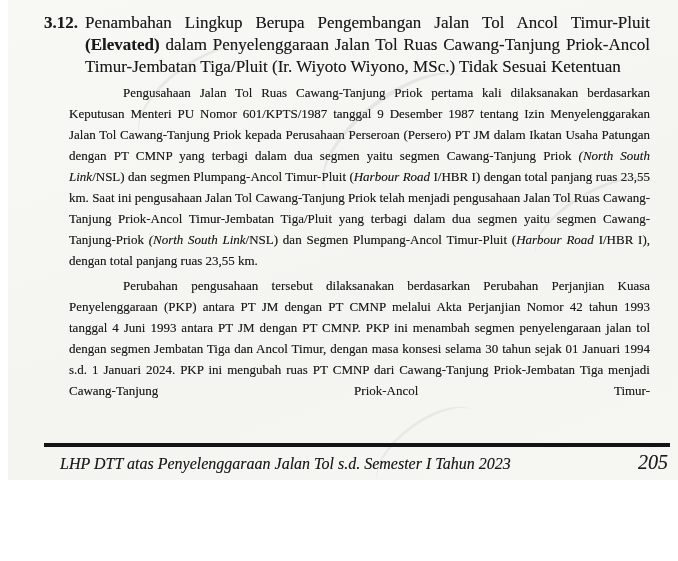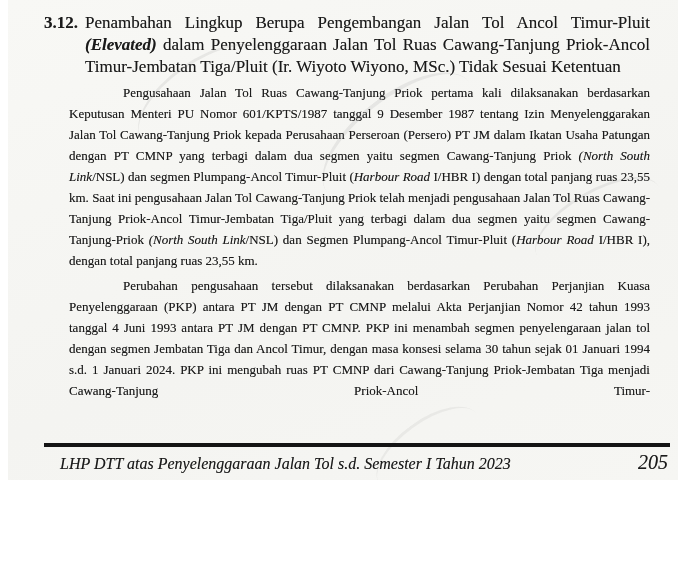--- a/index.html
+++ b/index.html
@@ -54,21 +54,21 @@
     line-height: 21px;
     text-align: justify;
   }
   .para { margin: 0; text-indent: 54px; }
   .para + .para { margin-top: 4px; }
   .para.force-last-justify { text-align-last: justify; }
 
   .seg-normal      { font-style: normal;  font-weight: normal; }
   .seg-italic      { font-style: italic; }
   .seg-bold        { font-weight: normal; }
-  .seg-bold-italic { font-weight: bold; font-style: italic; }
+  .seg-bold-italic { font-weight: bold; }
 
   .page-footer {
     position: absolute;
     left: 36px;
     right: 16px;
     bottom: 0;
   }
   .footer-rule {
     height: 4px;
     background: #141414;

